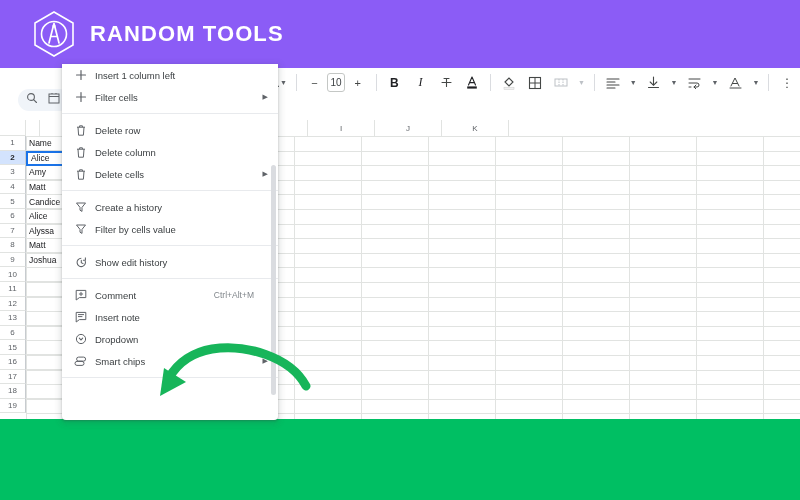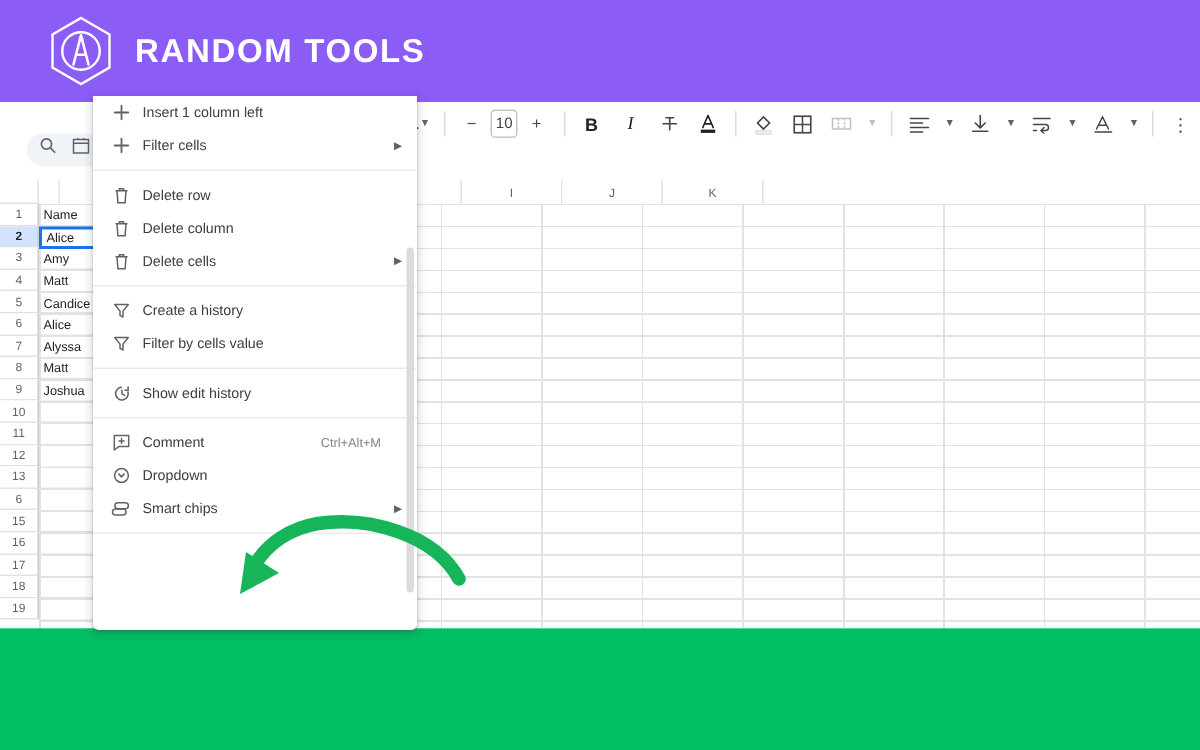--- a/index.html
+++ b/index.html
@@ -483,20 +483,29 @@
           <path d="M1.2 1.4h9.6v7.2H4.4L1.2 11z" fill="none" stroke="#5f6368" stroke-width="1" stroke-linejoin="round"></path>
           <path d="M6 3.3v3.4M4.3 5h3.4" stroke="#5f6368" stroke-width="1" stroke-linecap="round"></path>
         </svg>
       </span>
       <span class="ctx-label">Comment</span>
       <span class="ctx-accel">Ctrl+Alt+M</span>
     </div>
     <div class="ctx-item">
       <span class="ctx-icon">
         <svg width="12" height="12" viewBox="0 0 12 12">
+          <path d="M1.2 1.4h9.6v7.2H4.4L1.2 11z" fill="none" stroke="#5f6368" stroke-width="1" stroke-linejoin="round"></path>
+          <path d="M3.4 3.6h5.2M3.4 5.6h3.6" stroke="#5f6368" stroke-width="1" stroke-linecap="round"></path>
+        </svg>
+      </span>
+      <span class="ctx-label">Insert note</span>
+    </div>
+    <div class="ctx-item">
+      <span class="ctx-icon">
+        <svg width="12" height="12" viewBox="0 0 12 12">
           <circle cx="6" cy="6" r="4.6" fill="none" stroke="#5f6368" stroke-width="1"></circle>
           <path d="M4.3 5.1L6 6.9l1.7-1.8" fill="none" stroke="#5f6368" stroke-width="1.05" stroke-linecap="round"></path>
         </svg>
       </span>
       <span class="ctx-label">Dropdown</span>
     </div>
     <div class="ctx-item">
       <span class="ctx-icon">
         <svg width="14" height="11" viewBox="0 0 14 11">
           <rect x="2.6" y="1.1" width="9" height="4" rx="2" fill="none" stroke="#5f6368" stroke-width="1"></rect>

